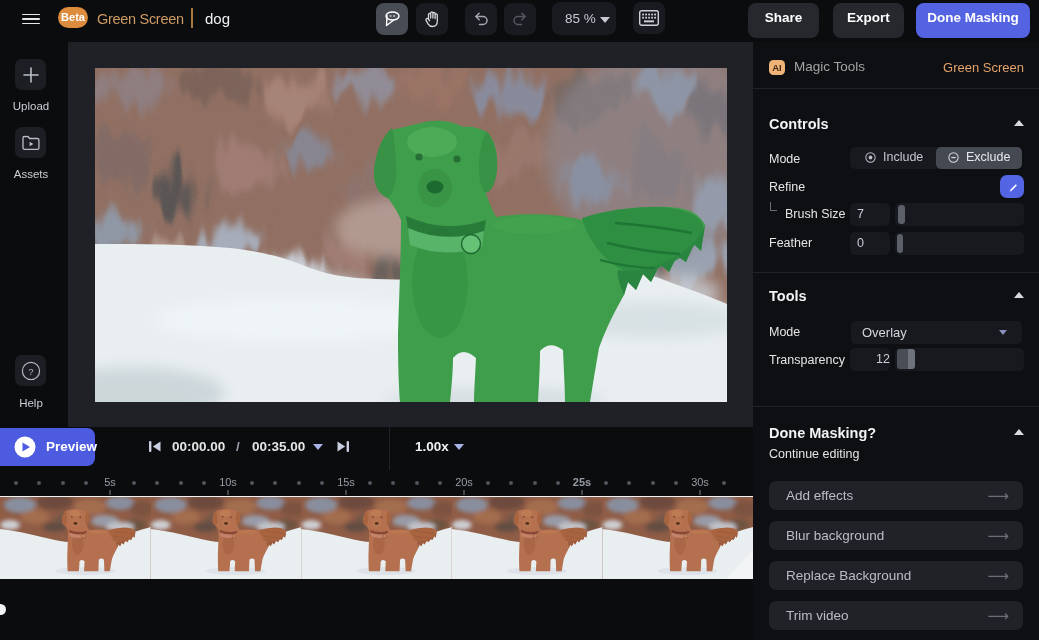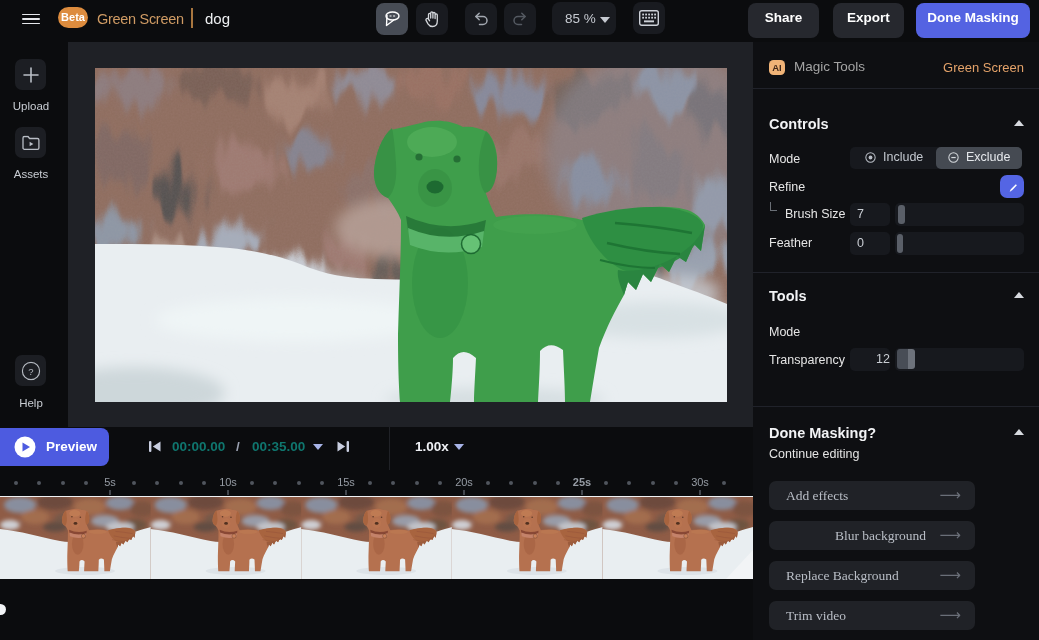--- a/index.html
+++ b/index.html
@@ -33,31 +33,31 @@
   
   #panel { position:absolute; left:753px; top:42px; width:286px; height:598px; background:#0e0f12; }
   .pdiv { position:absolute; left:0; width:286px; height:1px; background:#20222a; }
   .plabel { position:absolute; left:16px; font-size:12.5px; color:#e5e5e5; }
   .phead { position:absolute; left:16px; font-size:14.5px; font-weight:bold; color:#f2f3f5; }
   .caretup { position:absolute; width:0; height:0; border-left:5.5px solid transparent;
     border-right:5.5px solid transparent; border-bottom:6px solid #d6d9de; }
   .pinput { position:absolute; left:97px; width:40px; height:23px; border-radius:5px; background:#17191e;
     color:#c9cdd3; font-size:12.5px; line-height:23px; padding-left:7px; }
   .ptrack { position:absolute; left:142px; width:129px; height:23px; border-radius:5px; background:#17191e; }
-  .pbtn { position:absolute; left:16px; width:206px; height:29px; border-radius:7px; background:#202227;
-    color:#b9bec6; font-size:13.5px; line-height:29px; padding-left:17px;font-family:Liberation Serif, serif; }
+  .pbtn { position:absolute; left:16px; width:254px; height:29px; border-radius:7px; background:#202227;
+    color:#b9bec6; font-size:13.5px; line-height:29px; padding-left:17px; }
   .pbtn .arr { position:absolute; right:14px; top:0; color:#6a6f78; font-size:15px; }
 
   
   #bottom { position:absolute; left:0; top:427px; width:753px; height:213px; background:#0b0c0e; }
-  #preview { position:absolute; left:0; top:1px; width:109px; height:38px; background:#4d5be0;
+  #preview { position:absolute; left:0; top:1px; width:95px; height:38px; background:#4d5be0;
     border-radius:0 8px 8px 0; }
   #preview .txt { position:absolute; left:46px; top:0; height:38px; line-height:38px;
     color:#fff; font-size:13.5px; font-weight:bold; }
-  .timetxt { position:absolute; top:12px; color:#0f766e; font-size:13.5px; font-weight:600; }
+  .timetxt { position:absolute; top:12px; color:#e5e5e5; font-size:13.5px; font-weight:600; }
   .dot { position:absolute; width:4px; height:4px; border-radius:2px; background:#50555d; top:54px; }
   .rlbl { position:absolute; top:49px; font-size:11px; color:#969ca4; width:40px; margin-left:-20px; text-align:center; }
   .rtick { position:absolute; top:63px; width:2px; height:5px; background:#42464d; margin-left:-1px; }
   #strip { position:absolute; left:0; top:68.5px; width:753px; height:83.5px; border-top:1.5px solid #f0f2f4; }
 </style>
 </head>
 <body>
 <div id="page">
 
   <div id="topbar">
@@ -311,36 +311,40 @@
     <div class="ptrack" style="top:190px;">
         <div style="position:absolute;left:1.5px;top:2px;width:6.5px;height:19px;border-radius:3px;background:#5a5f68;"></div>
       </div>
 
     <div class="pdiv" style="top:229.5px;"></div>
 
     <div class="phead" style="top:246px;">Tools</div>
     <div class="caretup" style="right:15px;top:250px;"></div>
 
     <div class="plabel" style="top:283px;">Mode</div>
+    <div style="position:absolute;left:98px;top:278.5px;width:171px;height:23px;border-radius:5px;background:#17191e;">
+      <span style="position:absolute;left:11px;top:0;line-height:23px;font-size:13px;color:#d2d6db;">Overlay</span>
+      <span style="position:absolute;right:15px;top:9px;width:0;height:0;border-left:4.8px solid transparent;border-right:4.8px solid transparent;border-top:5.5px solid #8a90bc;"></span>
+    </div>
 
     <div class="plabel" style="top:311px;">Transparency</div>
     <div class="pinput" style="top:305.5px;text-align:right;">12</div>
     <div class="ptrack" style="top:305.5px;">
       <div style="position:absolute;left:1.5px;top:1.5px;width:11px;height:20px;border-radius:3px 0 0 3px;background:#484d56;"></div>
       <div style="position:absolute;left:12.5px;top:1.5px;width:7px;height:20px;border-radius:0 3px 3px 0;background:#6d727b;"></div>
     </div>
 
     <div class="pdiv" style="top:363.5px;"></div>
 
     <div class="phead" style="top:383px;">Done Masking?</div>
     <div class="caretup" style="right:15px;top:387px;"></div>
     <div class="plabel" style="top:405px;">Continue editing</div>
 
     <div class="pbtn" style="top:438.5px;">Add effects<span class="arr">⟶</span></div>
-    <div class="pbtn" style="top:478.5px;text-align:center;">Blur background<span class="arr">⟶</span></div>
+    <div class="pbtn" style="top:478.5px;">Blur background<span class="arr">⟶</span></div>
     <div class="pbtn" style="top:518.5px;">Replace Background<span class="arr">⟶</span></div>
     <div class="pbtn" style="top:558.5px;">Trim video<span class="arr">⟶</span></div>
   </div>
 
   <div id="bottom">
     <div id="preview">
       <svg style="position:absolute;left:14px;top:8px;" width="22" height="22" viewBox="0 0 22 22">
         <circle cx="11" cy="11" r="10.5" fill="#fff"></circle>
         <path d="M8.5 6.5 L16 11 L8.5 15.5 Z" fill="#4d5be0"></path>
       </svg>

